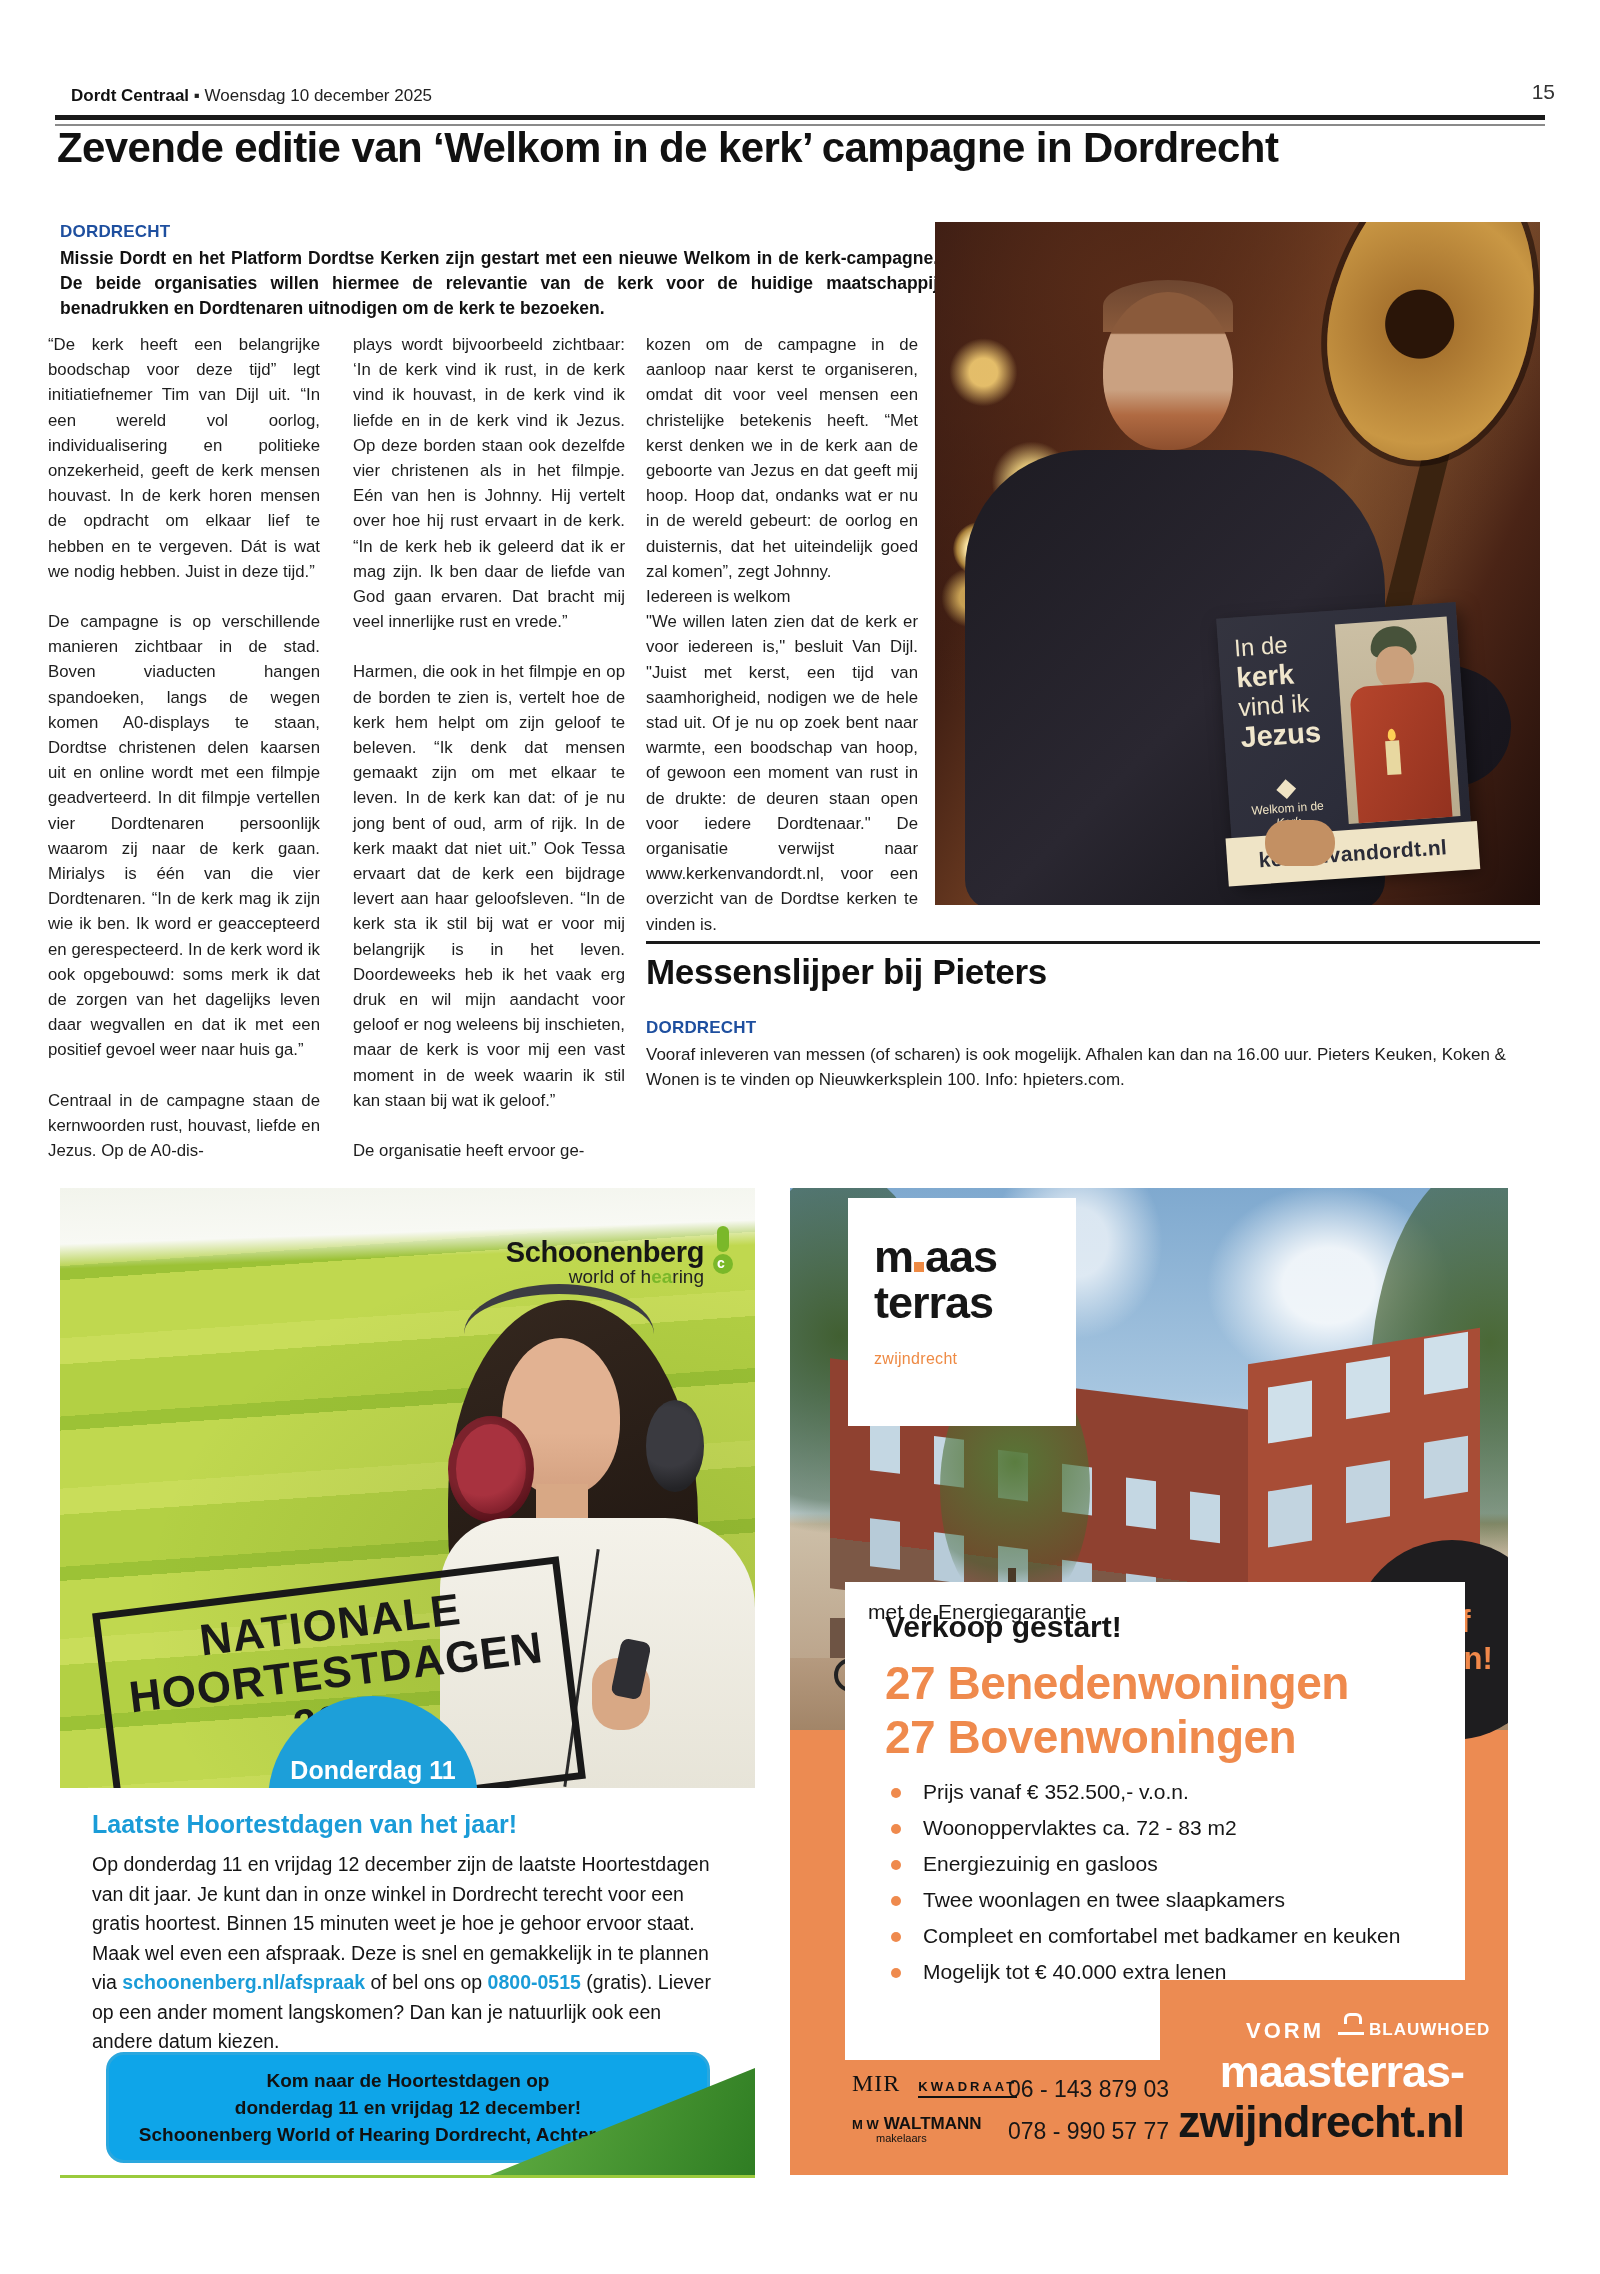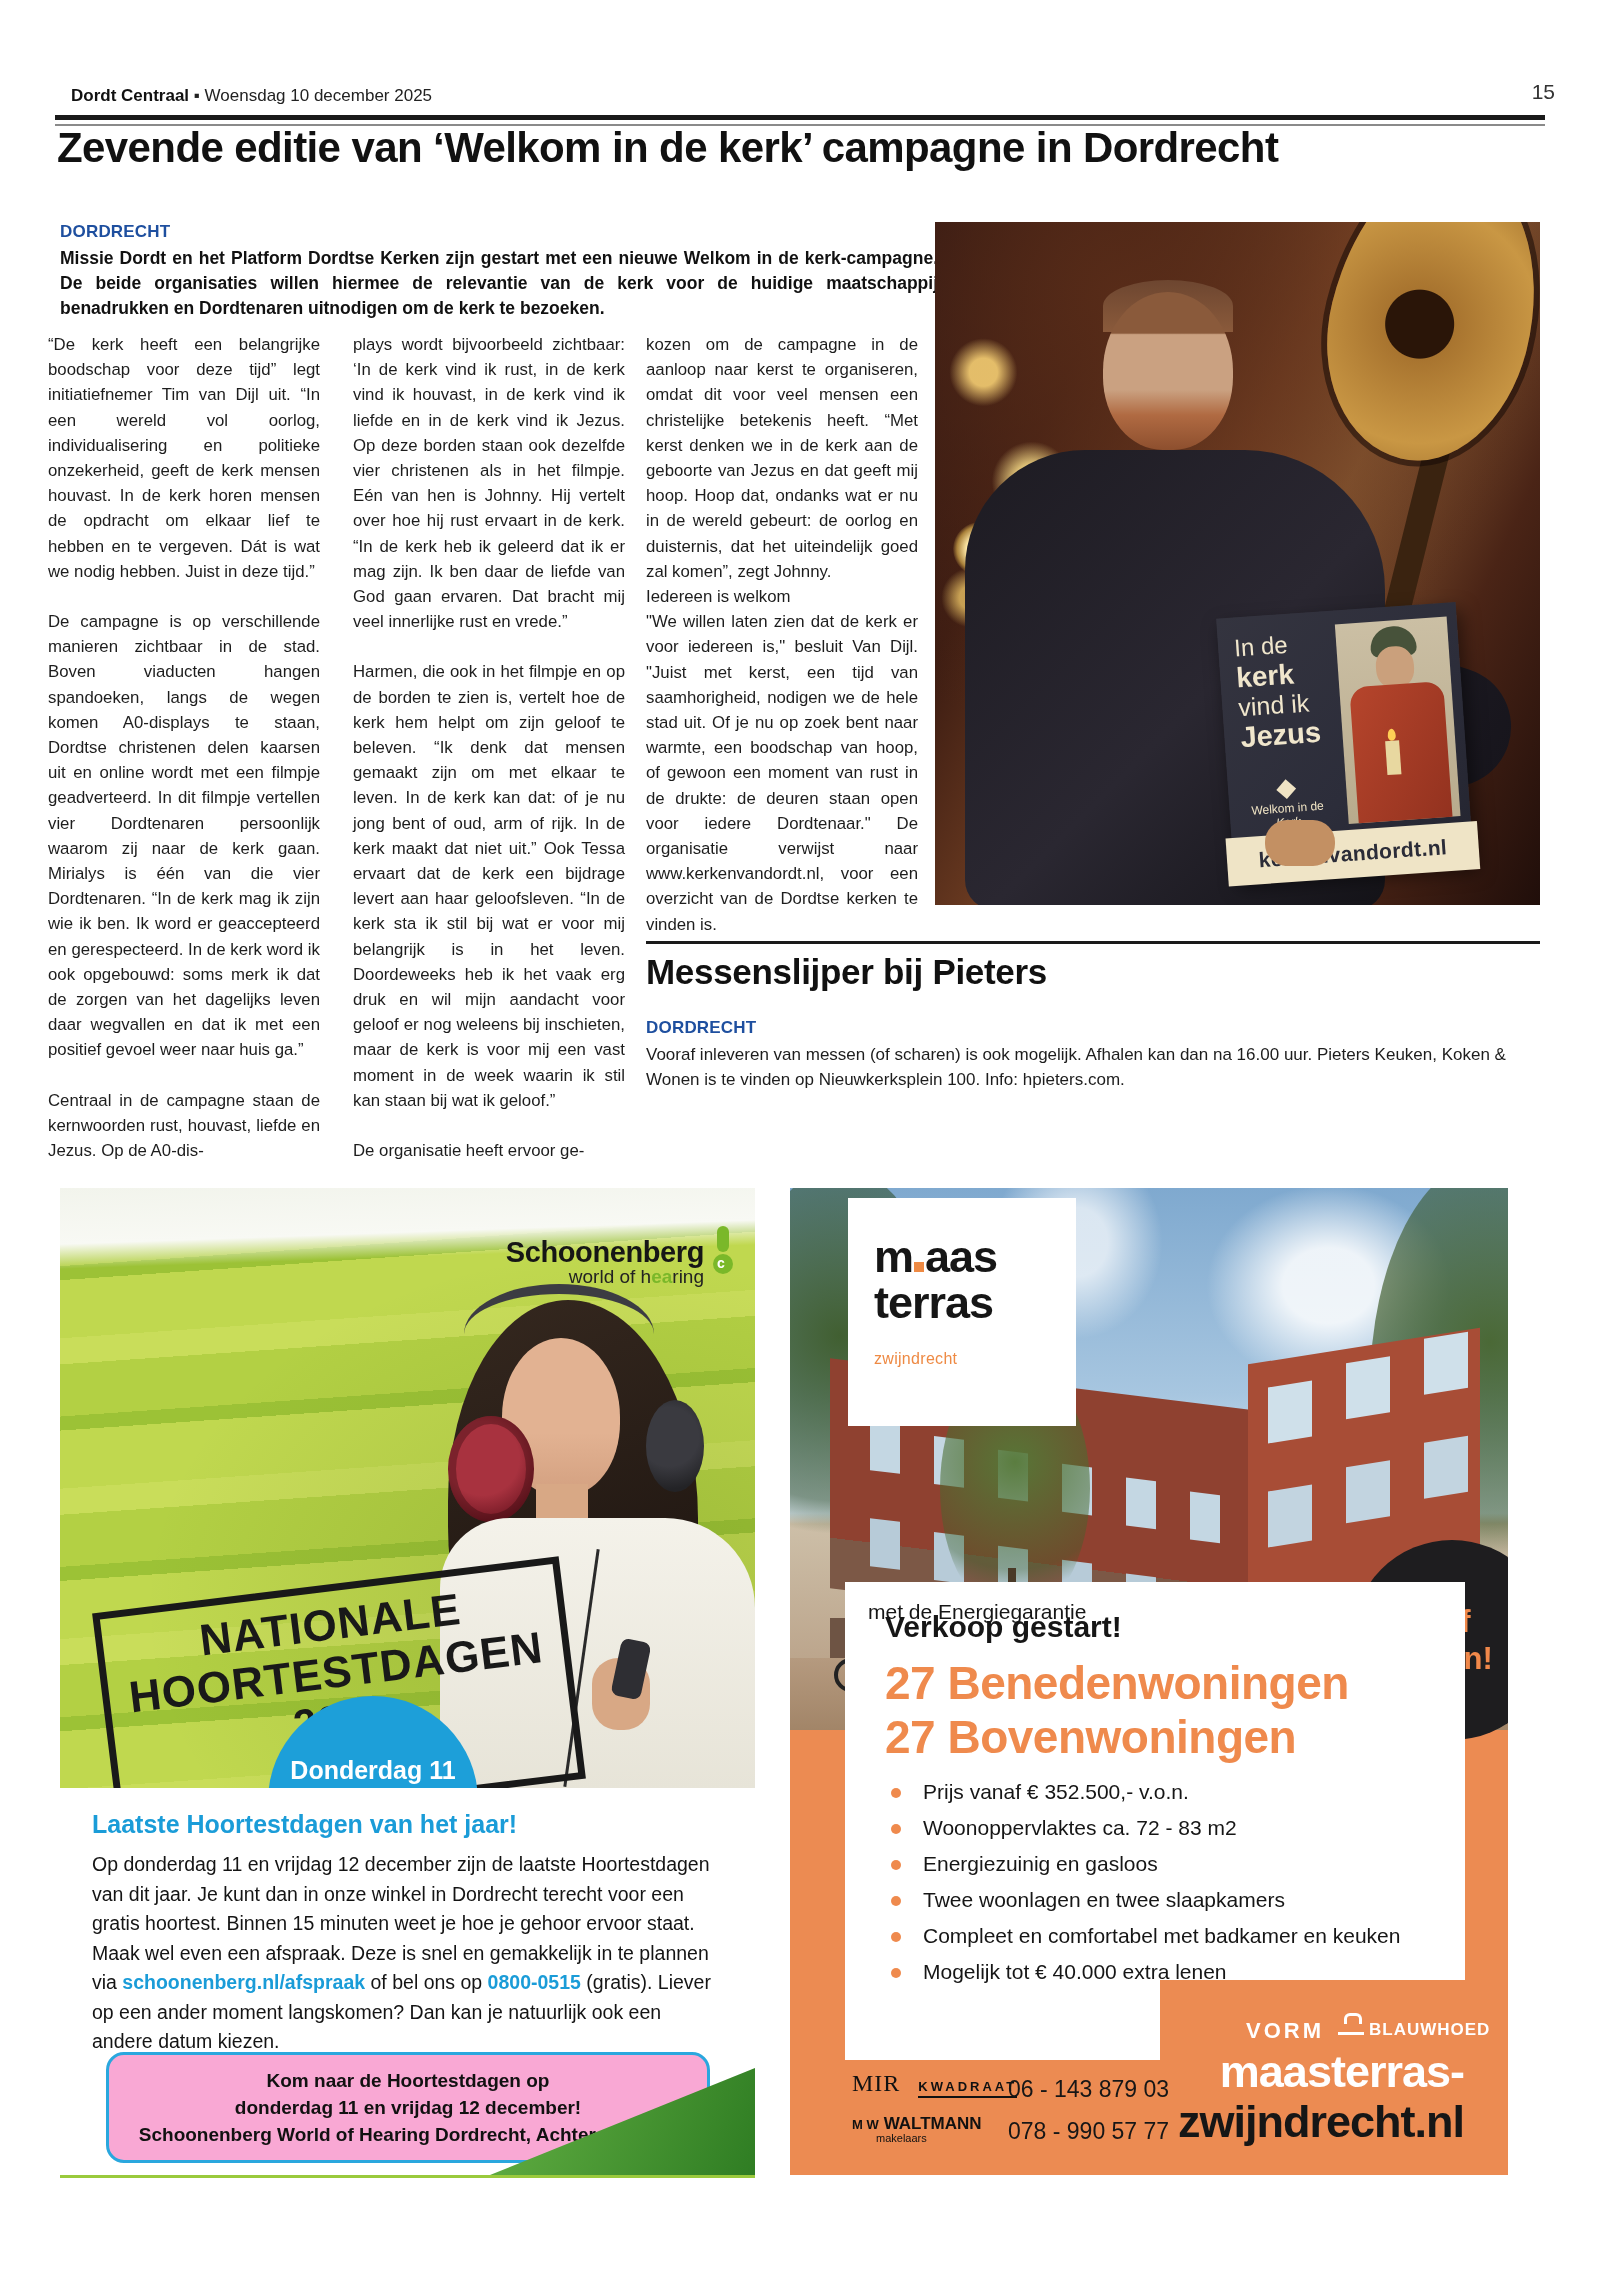--- a/index.html
+++ b/index.html
@@ -120,21 +120,21 @@
   .stamp .s2{font-size:44px;line-height:50px;}
   .stamp .s3{font-size:42px;line-height:46px;}
   .sb-circle{position:absolute;left:208px;top:508px;width:210px;height:210px;border-radius:50%;background:#1d9fd9;
     display:flex;align-items:center;justify-content:center;text-align:center;}
   .sb-circle .in{color:#fff;font-weight:700;font-size:25px;line-height:31px;}
   .adL-panel{position:absolute;left:0;top:600px;width:695px;height:387px;background:#fff;}
   .sb-h{position:absolute;left:32px;top:22px;font-size:25px;font-weight:700;color:#1a9cd8;}
   .sb-body{position:absolute;left:32px;top:62px;width:620px;font-size:19.5px;line-height:29.5px;color:#141414;}
   .sb-link{color:#1a9cd8;font-weight:700;}
   .sb-box{position:absolute;left:46px;top:264px;width:570px;border:3px solid #2aa7de;border-radius:18px;
-    padding:12px 14px;text-align:center;font-size:19px;font-weight:700;line-height:27px;color:#111;background:#f9a8d4;}
+    padding:12px 14px;text-align:center;font-size:19px;font-weight:700;line-height:27px;color:#111;background:#0ea5e9;}
   .adL-wedge{position:absolute;left:430px;top:880px;width:265px;height:107px;
     clip-path:polygon(100% 0,100% 100%,0 100%);
     background:linear-gradient(110deg,#63b043,#2f7d23);}
 
   
   .adR{left:790px;top:1188px;width:718px;height:987px;background:#ec8b52;overflow:hidden;}
   .adR-photo{position:absolute;left:0;top:0;width:718px;height:542px;
     background:
       radial-gradient(ellipse at 75% 18%, rgba(255,255,255,.85) 0 6%, rgba(255,255,255,0) 16%),
       radial-gradient(ellipse at 40% 10%, rgba(255,255,255,.7) 0 5%, rgba(255,255,255,0) 14%),

